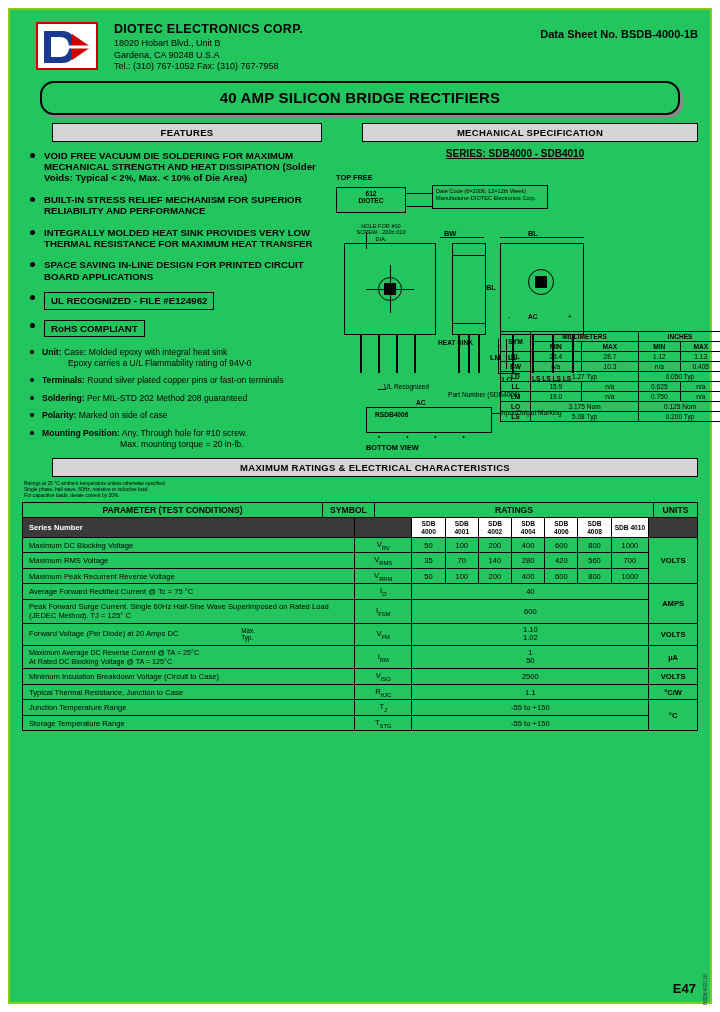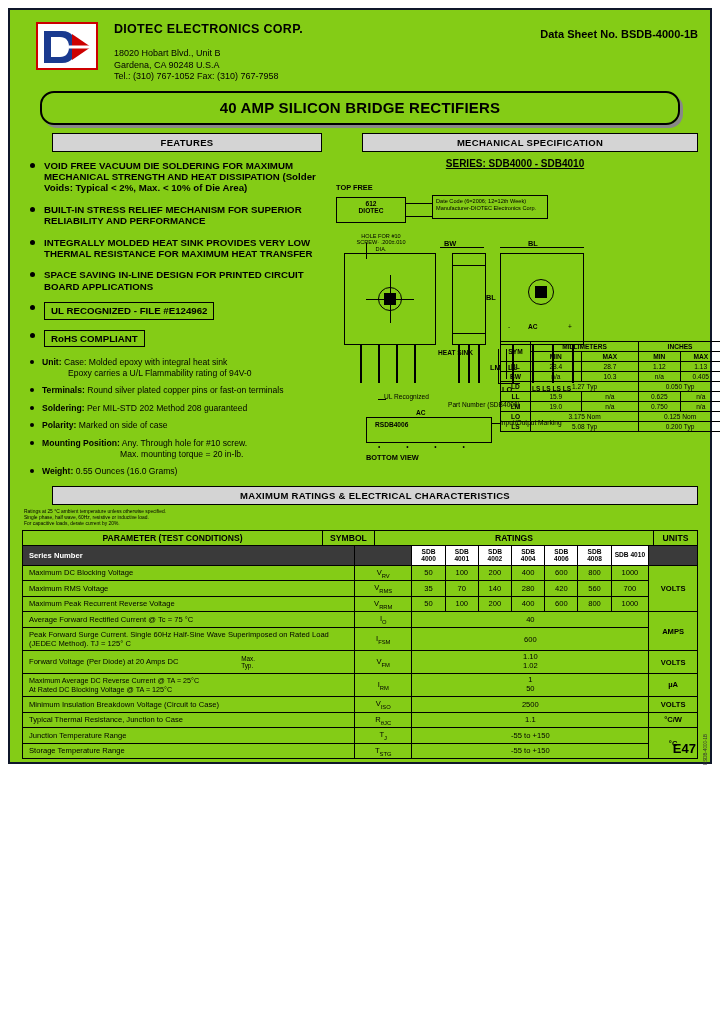--- a/index.html
+++ b/index.html
@@ -7,39 +7,39 @@
   body {
     width: 720px; height: 1012px;
     background: #ffffff;
     font-family: "Liberation Sans", sans-serif;
     color: #000;
     position: relative;
   }
   .page {
     position: absolute;
     left: 8px; top: 8px;
-    width: 704px; height: 756px;
-    border: 2px solid #0f172a;
-    background: #84cc16;
+    width: 704px; height: 996px;
+    border: 2px solid #84cc16;
+    background: #22c55e;
   }
   .inner { position: relative; width: 100%; height: 100%; padding: 8px 12px; }
 
   
   .header { display: flex; align-items: flex-start; gap: 10px; padding: 4px 0 0 14px; }
   .logo {
     width: 62px; height: 48px; border: 2px solid #cc0000; background:#fff;
     display:flex; align-items:center; justify-content:center; flex: none;
     position: relative;
   }
   .logo .d-letter {
     position:absolute; left:4px; top:4px; width: 52px; height: 38px;
   }
   .company { flex: 1; padding-left: 6px; }
   .company .cname { font-size: 12.5px; font-weight: bold; letter-spacing: .3px; }
-  .company .caddr { font-size: 9px; line-height: 11.5px; margin-top: 12px; }
+  .company .caddr { font-size: 9px; line-height: 11.5px; margin-top: 2px; }
   .datasheet { font-size: 11px; font-weight: bold; padding-top: 6px; white-space: nowrap; }
 
   
   .titlebar {
     margin: 8px 18px 0 18px;
     border: 2px solid #000; border-radius: 14px;
     text-align: center; padding: 6px 0 7px 0;
     font-size: 15px; font-weight: bold; letter-spacing: .2px;
     box-shadow: 3px 3px 0 #888;
   }
@@ -169,24 +169,20 @@
         </li>
         <li>
           <span class="lbl">Polarity:</span>
           <span>Marked on side of case</span>
         </li>
         <li>
           <span class="lbl">Mounting Position:</span>
           <span>Any.  Through hole for #10 screw.</span>
           <span class="indent2">Max. mounting torque = 20 in-lb.</span>
         </li>
-        <li>
-          <span class="lbl">Weight:</span>
-          <span>0.55 Ounces (16.0 Grams)</span>
-        </li>
       </ul>
     </div>
 
     <div class="colR">
       <div class="bar">MECHANICAL  SPECIFICATION</div>
       <div class="series">SERIES: SDB4000 - SDB4010</div>
 
       <div class="dwg">
 
         <div class="abs tiny8" style="left:4px; top:10px; font-weight:bold;">TOP FREE</div>

